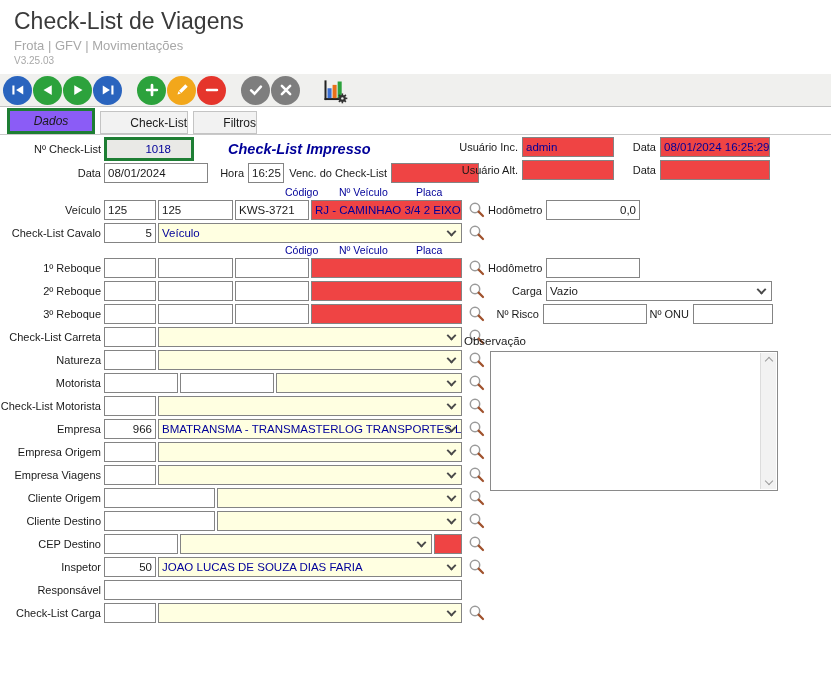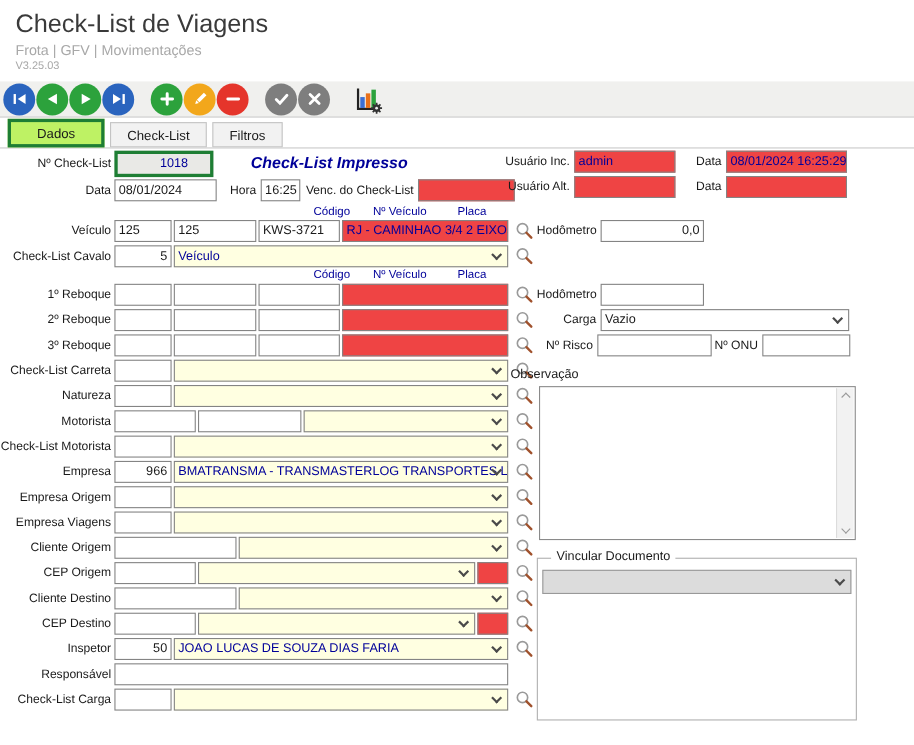--- a/index.html
+++ b/index.html
@@ -22,43 +22,43 @@
   .blue{background:#2a64be} .green{background:#2ca23c} .orange{background:#f2a71b}
   .red{background:#e5352b} .gray{background:#7e7e7e}
   .gap14{margin-left:14px}
   .chartbtn{ margin-left:18px; width:30px; height:30px; display:flex; align-items:center; justify-content:center; cursor:pointer; }
   .chartbtn svg{ width:27px; height:27px; }
 
   
   .tabs { position:absolute; top:107px; left:0; width:100%; height:28px; border-bottom:1px solid #c9c9c9;
           display:flex; align-items:flex-end; padding-left:7px; gap:5px; background:#fff; }
   .tab { display:flex; align-items:center; justify-content:center; font-size:12px; cursor:pointer; }
-  .tab.active   { width:88px; height:26px; border:3px solid #1e7e34; background:#bef264; }
-  .tab.inactive { width:88px; height:23px; border:1px solid #c4c4c4; background:#f2f2f2; }
+  .tab.active   { width:88px; height:26px; border:3px solid #1e7e34; background:#8b5cf6;font-style:italic; }
+  .tab.inactive { width:88px; height:23px; border:1px solid #c4c4c4; background:#f2f2f2;justify-content:flex-end; }
   .tab.narrow   { width:64px; }
 
   
   .form { position:absolute; top:135px; left:0; width:100%; height:542px; }
   .leftcol { position:absolute; top:0; left:0; width:486px; }
   .lrow { display:flex; align-items:center; height:23px; }
   .lbl  { width:104px; text-align:right; padding-right:3px; flex:0 0 auto; white-space:nowrap; font-size:11px; }
   .fld  { height:20px; border:1px solid #848484; background:#fff; display:flex; align-items:center;
           padding:0 3px; margin-right:2px; overflow:hidden; white-space:nowrap; flex:0 0 auto; font-size:11.5px; }
   .ro   { background:#ef4444; }
   .yel  { background:#ffffe1; }
   .navy { color:#000099; }
   .rt   { justify-content:flex-end;padding-left:44px; }
   .sel  { position:relative; padding-right:16px; }
   .chev { position:absolute; right:6px; top:50%; width:7px; height:7px;
           border-right:2px solid #4a4a4a; border-bottom:2px solid #4a4a4a;
           transform:translateY(-70%) rotate(45deg); }
   .mag  { margin-left:4px; flex:0 0 auto; cursor:pointer; }
 
   .w28{width:28px}.w36{width:36px}.w52{width:52px}.w74{width:74px}.w75{width:75px}
-  .w80{width:80px}.w87{width:93px}.w88{width:88px}.w92{width:92px}.w94{width:94px}.w104{width:104px}.w110{width:110px}.w111{width:111px}.w151{width:151px}
+  .w80{width:80px}.w87{width:104px}.w88{width:88px}.w92{width:92px}.w94{width:94px}.w104{width:104px}.w110{width:110px}.w111{width:111px}.w151{width:151px}
   .w186{width:186px}.w226{width:226px}.w245{width:245px}.w252{width:252px}
   .w304{width:304px}.w358{width:358px}
 
   .inlbl { text-align:right; padding-right:4px; flex:0 0 auto; white-space:nowrap; font-size:11px; }
   .il38{width:38px}.il44{width:44px}.il55{width:55px}.il58{width:58px}.il66{width:66px}.il105{width:105px}
 
   .colhdr { display:flex; height:13px; align-items:flex-end; font-size:10.5px; color:#000099;justify-content:flex-end; }
   .ch1{margin-left:102px;width:54px}.ch2{width:77px}.ch3{width:70px}
   .mt1{margin-top:1px}.mt2{margin-top:2px}.h12{height:12px}.h24{height:24px}
 
@@ -362,32 +362,20 @@
         <div class="fld w111"></div>
         <div class="fld yel sel w245">
             <span class="chev"></span>
           </div>
         <svg class="mag" width="17" height="17" viewBox="0 0 17 17">
             <circle cx="7" cy="7" r="4.7" fill="#fff" stroke="#9a9a9a" stroke-width="1.5"></circle>
             <line x1="10.6" y1="10.6" x2="15" y2="15" stroke="#a0522d" stroke-width="2.2" stroke-linecap="round"></line>
           </svg>
       </div>
 
-      <div class="lrow">
-        <div class="lbl">CEP Origem</div>
-        <div class="fld w74"></div>
-        <div class="fld yel sel w252">
-            <span class="chev"></span>
-          </div>
-        <div class="fld ro w28"></div>
-        <svg class="mag" width="17" height="17" viewBox="0 0 17 17">
-            <circle cx="7" cy="7" r="4.7" fill="#fff" stroke="#9a9a9a" stroke-width="1.5"></circle>
-            <line x1="10.6" y1="10.6" x2="15" y2="15" stroke="#a0522d" stroke-width="2.2" stroke-linecap="round"></line>
-          </svg>
-      </div>
 
       <div class="lrow">
         <div class="lbl">Cliente Destino</div>
         <div class="fld w111"></div>
         <div class="fld yel sel w245">
             <span class="chev"></span>
           </div>
         <svg class="mag" width="17" height="17" viewBox="0 0 17 17">
             <circle cx="7" cy="7" r="4.7" fill="#fff" stroke="#9a9a9a" stroke-width="1.5"></circle>
             <line x1="10.6" y1="10.6" x2="15" y2="15" stroke="#a0522d" stroke-width="2.2" stroke-linecap="round"></line>
@@ -479,18 +467,14 @@
 
     <div class="obslbl">Observação</div>
     <div class="obsbox">
       <span></span>
       <div class="sb">
         <div class="sbup"></div>
         <div class="sbdown"></div>
       </div>
     </div>
 
-    <div class="vfs">
-      <div class="vlegend">Vincular Documento</div>
-      <div class="vsel"><span></span><span class="chev"></span></div>
-    </div>
   </div>
 </div>
 
 </body></html>

